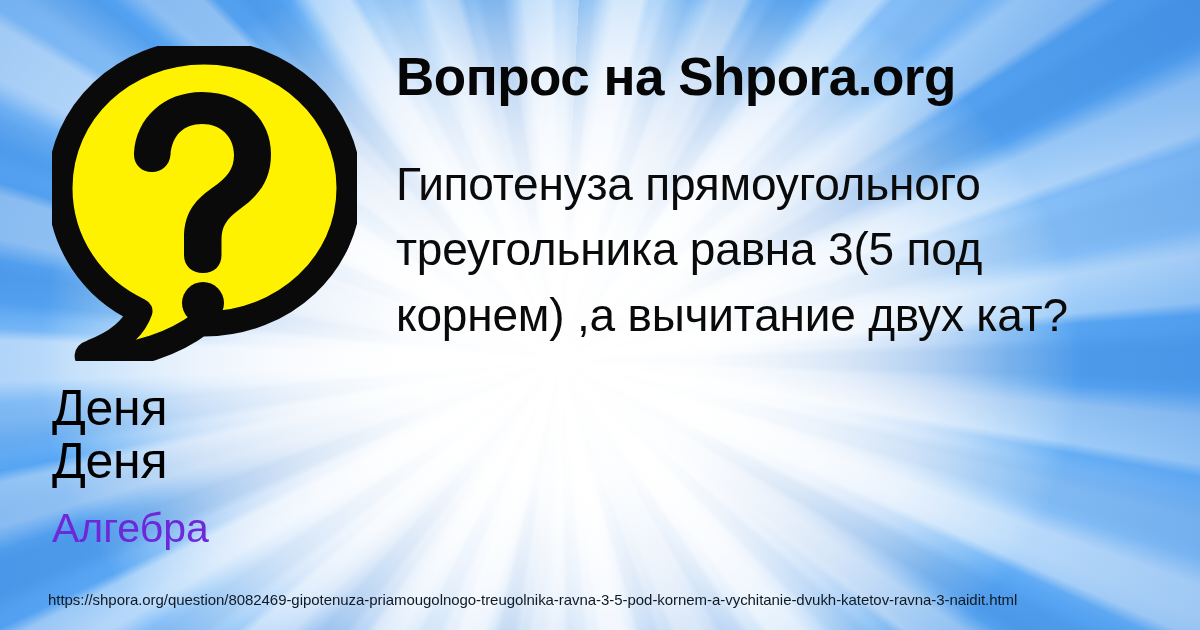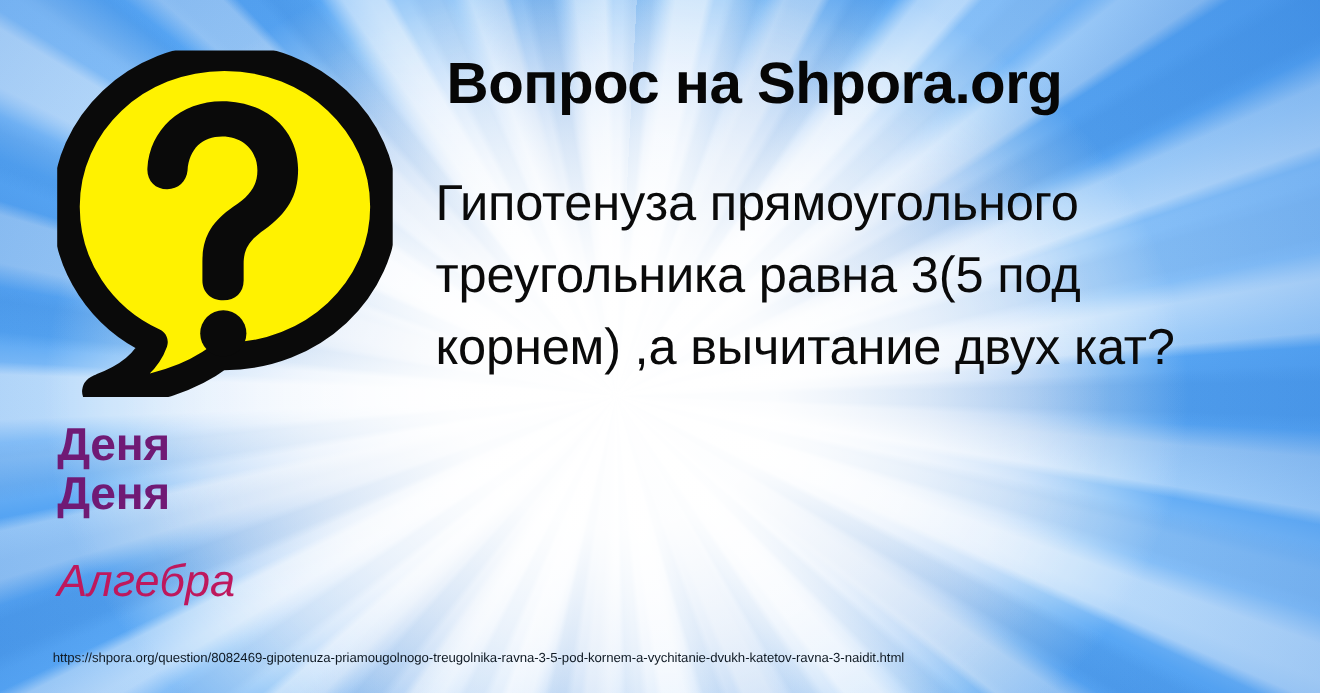--- a/index.html
+++ b/index.html
@@ -103,60 +103,58 @@
   #title {
     position:absolute;
     left:396px; top:48px;
     width:790px;
     font-size:53px;
     font-weight:bold;
     line-height:1.08;
     color:#060606;
     letter-spacing:-0.5px;
     white-space:nowrap;
-    margin-left:10px;
   }
 
   #question {
     position:absolute;
     left:396px; top:152px;
     width:812px;
     font-size:46px;
     font-weight:normal;
     line-height:1.42;
     color:#0a0a0a;
     letter-spacing:-0.2px;
   }
 
   #author {
     position:absolute;
     left:52px; top:382px;
     width:330px;
-    font-size:42px;
-    font-weight:bold;
+    font-size:50px;
+    font-weight:normal;
     line-height:1.06;
-    color:#701a75;
+    color:#000000;
     letter-spacing:-0.3px;
   }
 
   #subject {
     position:absolute;
     left:52px; top:506px;
     width:330px;
     font-size:41px;
     font-weight:normal;
     line-height:1.1;
-    color:#be185d;
-    font-style:italic;
+    color:#6d28d9;
   }
 
   #url {
     position:absolute;
     left:48px; top:591px;
-    font-size:12px;
+    font-size:15px;
     font-weight:normal;
     color:#101a24;
     white-space:nowrap;
     letter-spacing:-0.05px;
   }
 </style>
 </head>
 <body>
 
 <div id="card">

